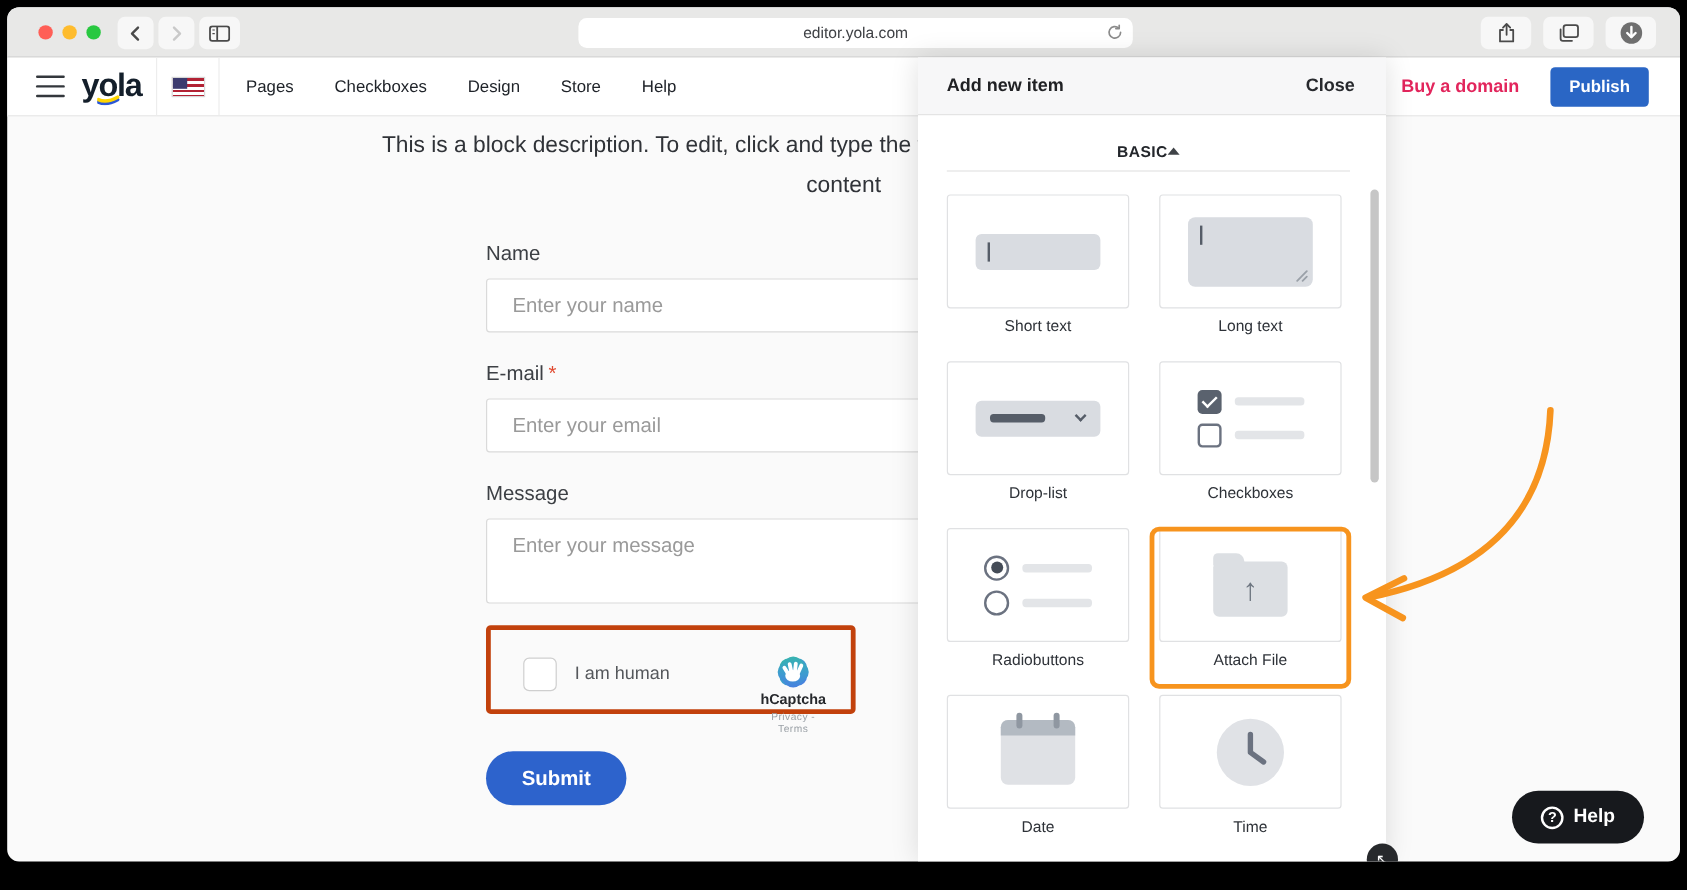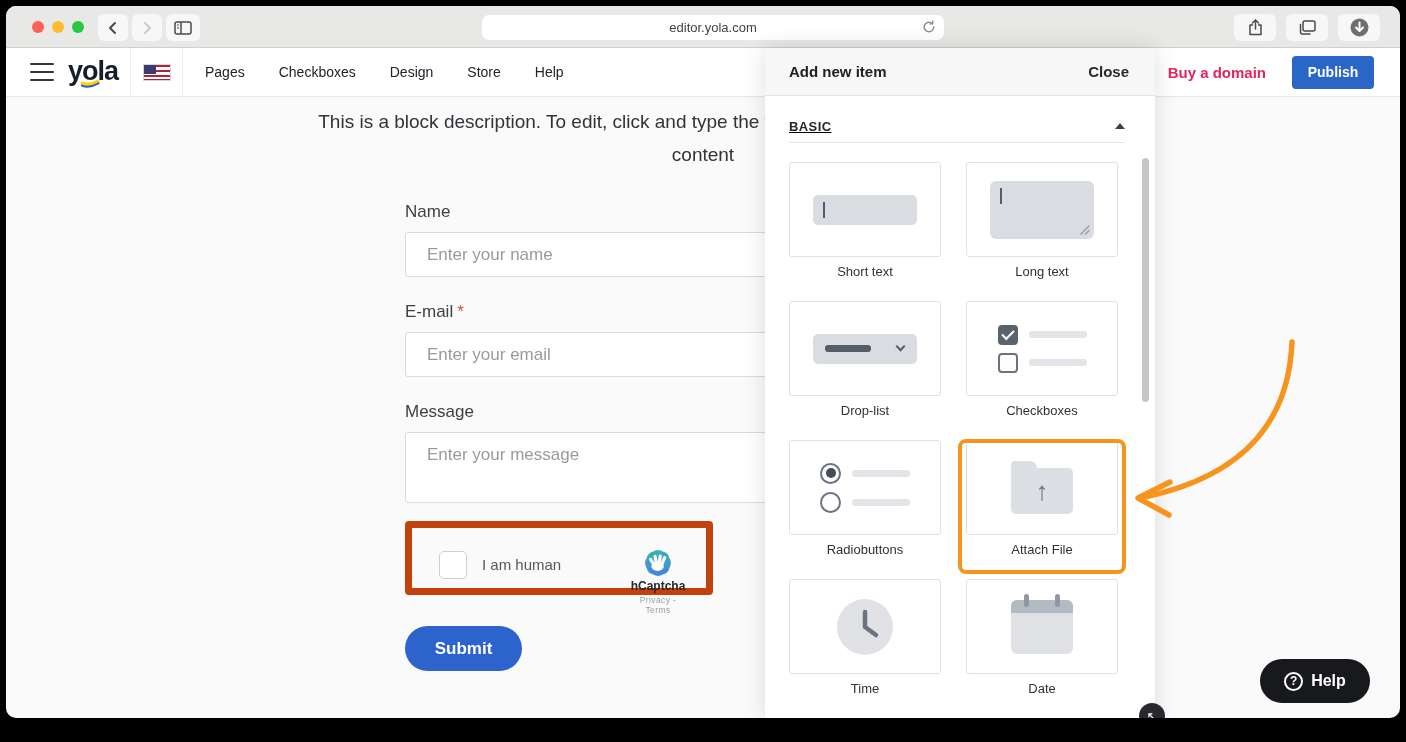--- a/index.html
+++ b/index.html
@@ -31,34 +31,34 @@
   .publish { width:82px; height:33px; background:#2a66c5; color:#fff; font-size:14px; font-weight:700; border:none; border-radius:4px; cursor:pointer; font-family:inherit; }
 
   
   .desc { position:absolute; left:0; top:99px; width:100%; text-align:center; font-size:19px; line-height:33px; color:#303338; }
   .desc div { white-space:nowrap; }
   .f-label { position:absolute; left:399px; font-size:17px; color:#3d4045; }
   .req { color:#e0492f; margin-left:4px; }
   .f-input { position:absolute; left:399px; width:570px; height:45px; border:1px solid #dadada; border-radius:3px; background:#fff; font-family:inherit; font-size:17px; color:#333; padding:0 21px; outline:none; }
   .f-input::placeholder, .f-area::placeholder { color:#9a9a9a; }
   .f-area { position:absolute; left:399px; width:570px; height:71px; border:1px solid #dadada; border-radius:3px; background:#fff; font-family:inherit; font-size:17px; color:#333; padding:12px 21px; resize:none; outline:none; }
-  .captcha { position:absolute; left:399px; top:515px; width:308px; height:74px; background:#fafafa; border:7px solid #c2410c; border-radius:4px; }
+  .captcha { position:absolute; left:399px; top:515px; width:308px; height:74px; background:#fafafa; border:4px solid #c2410c; border-radius:4px; }
   .captcha-box { position:absolute; left:27px; top:23px; width:28px; height:28px; background:#fff; border:1.5px solid #cfcfcf; border-radius:5px; cursor:pointer; }
   .captcha-label { position:absolute; left:70px; top:28px; font-size:15px; color:#55585c; }
   .captcha-brandcol { position:absolute; right:16px; top:20px; width:64px; text-align:center; }
   .captcha-brand { font-size:12px; font-weight:700; color:#26282c; margin-top:1px; }
   .captcha-links { font-size:8.5px; color:#9aa0a6; letter-spacing:.4px; margin-top:2px; cursor:pointer; }
   .submit { position:absolute; left:399px; top:620px; width:117px; height:45px; border:none; border-radius:23px; background:#2d63cc; color:#fff; font-size:17px; font-weight:700; font-family:inherit; cursor:pointer; }
 
   
   .panel { position:absolute; left:759px; top:42px; width:390px; height:670px; background:#fff; box-shadow:0 0 22px rgba(0,0,0,.13); z-index:10; }
   .panel-head { height:48px; background:#f7f7f8; border-bottom:1px solid #e4e4e4; display:flex; align-items:center; justify-content:space-between; padding:0 26px 0 24px; }
   .panel-title { font-size:15px; font-weight:700; color:#202124; }
   .panel-close { font-size:15px; font-weight:700; color:#27292d; cursor:pointer; }
-  .sec-head { margin:17px 30px 0 24px; height:26px; display:flex; align-items:center; justify-content:space-between; cursor:pointer;text-decoration:underline; }
+  .sec-head { margin:17px 30px 0 24px; height:26px; display:flex; align-items:center; justify-content:center; cursor:pointer; }
   .sec-label { font-size:13px; font-weight:700; letter-spacing:.4px; color:#23262b; }
   .caret-up { width:0; height:0; border-left:5px solid transparent; border-right:5px solid transparent; border-bottom:6px solid #3f4347; }
   .sec-divider { margin:3px 30px 0 24px; height:1px; background:#e3e3e3; }
   .grid { margin:19px 0 0 24px; display:grid; grid-template-columns:152px 152px; column-gap:25px; row-gap:22px; }
   .g-item { width:152px; }
   .tile { width:152px; height:95px; background:#fff; border:1px solid #e0e1e3; border-radius:3px; display:flex; align-items:center; justify-content:center; cursor:pointer; }
   .tile-label { margin-top:7px; text-align:center; font-size:13px; color:#2e3238; }
   
   .fld-input { width:104px; height:30px; background:#d9dce1; border-radius:5px; position:relative; }
   .fld-input::before, .fld-area::before { content:""; position:absolute; left:10px; top:7px; width:2px; height:16px; background:#565d68; }
@@ -292,37 +292,37 @@
       <div class="g-item">
         <div class="tile">
           <div class="folder">
               <span class="up">↑</span>
             </div>
         </div>
         <div class="tile-label">Attach File</div>
       </div>
       <div class="g-item">
         <div class="tile">
+          <div class="cal">
+              <span class="peg peg1"></span>
+              <span class="peg peg2"></span>
+            </div>
+        </div>
+        <div class="tile-label">Date</div>
+      </div>
+      <div class="g-item">
+        <div class="tile">
           <div class="clock">
             <svg width="56" height="56" viewBox="0 0 56 56">
                 <path d="M28 13 V28 L39 36" fill="none" stroke="#6b7280" stroke-width="4.5" stroke-linecap="round" stroke-linejoin="round"></path>
               </svg>
           </div>
         </div>
         <div class="tile-label">Time</div>
       </div>
-      <div class="g-item">
-        <div class="tile">
-          <div class="cal">
-              <span class="peg peg1"></span>
-              <span class="peg peg2"></span>
-            </div>
-        </div>
-        <div class="tile-label">Date</div>
-      </div>
     </div>
 
     <div class="ring"></div>
     <div class="scrollthumb"></div>
   </div>
 
   <svg class="arrow-svg" viewBox="0 0 1394 712">
     <path d="M1286 336 C 1283 410, 1244 470, 1134 492" fill="none" stroke="#f7941e" stroke-width="5.5" stroke-linecap="round"></path>
     <path d="M1164 476 L1132 492 L1163 509" fill="none" stroke="#f7941e" stroke-width="5.5" stroke-linecap="round" stroke-linejoin="round"></path>
   </svg>

